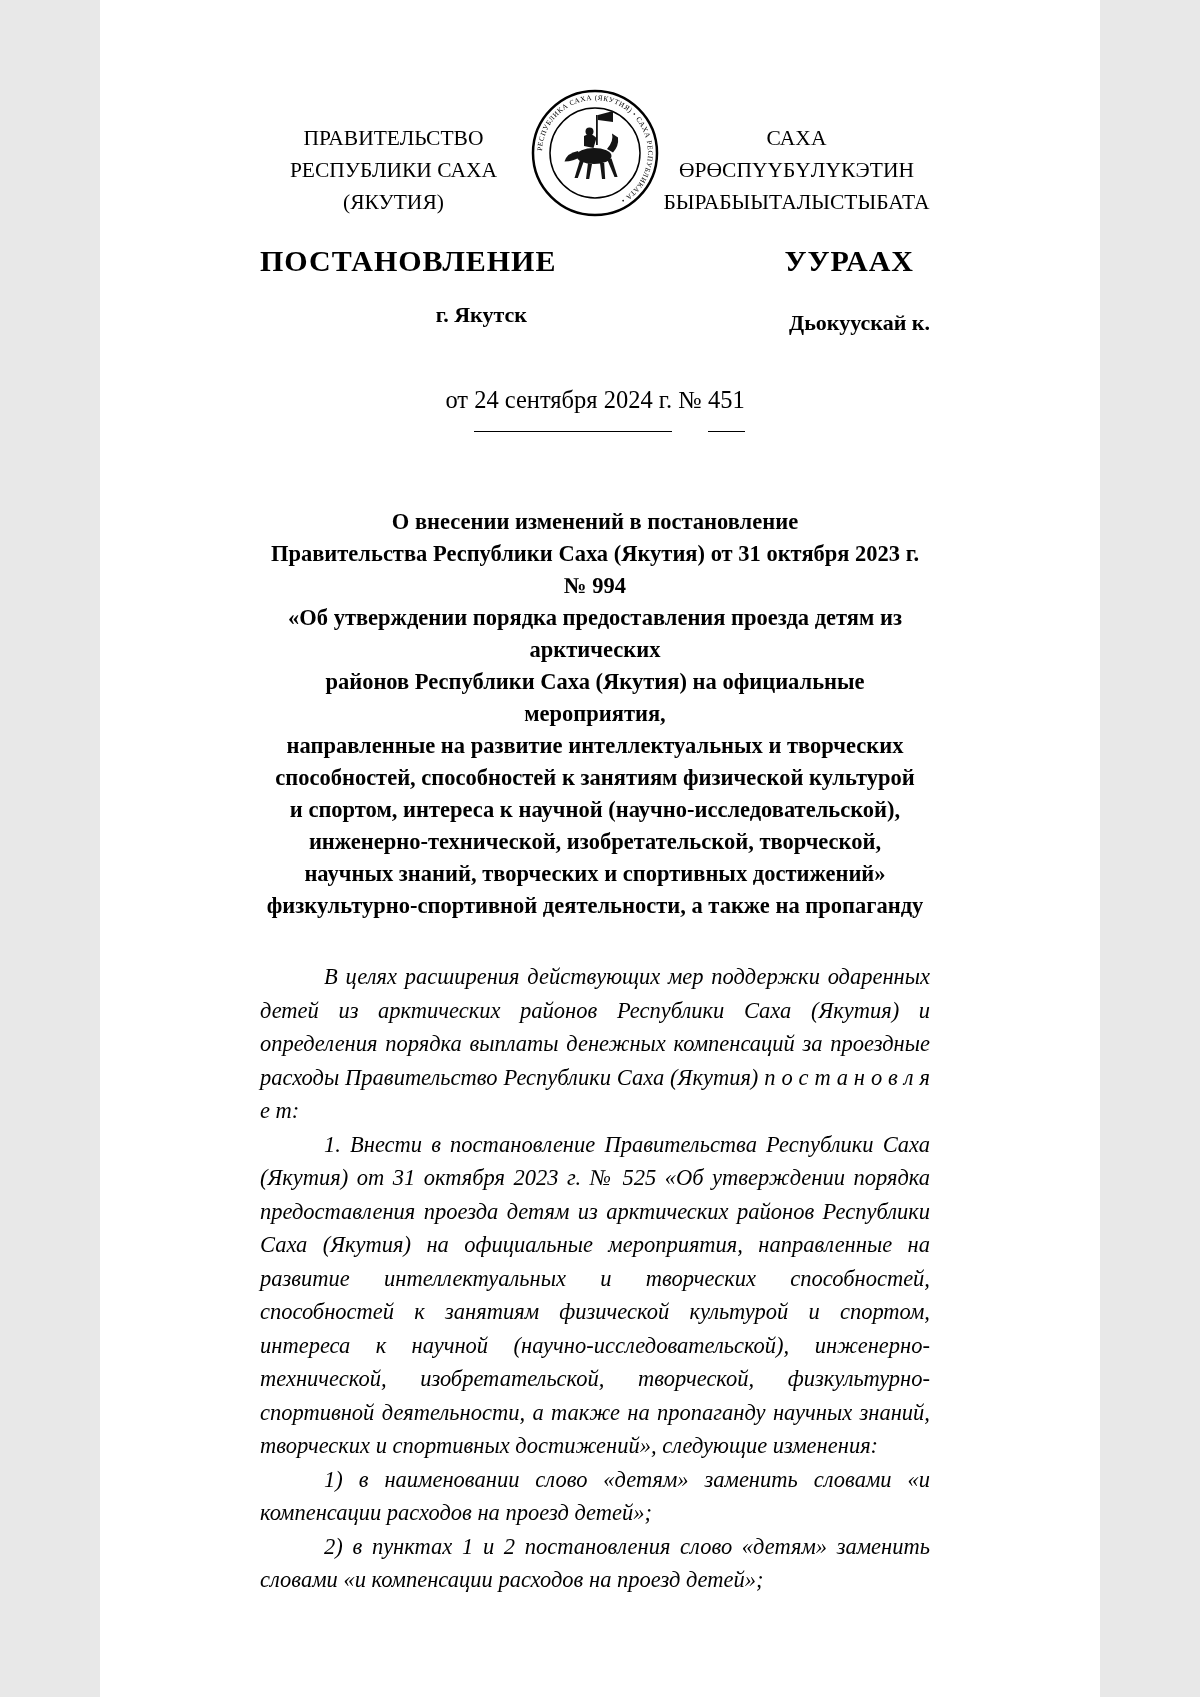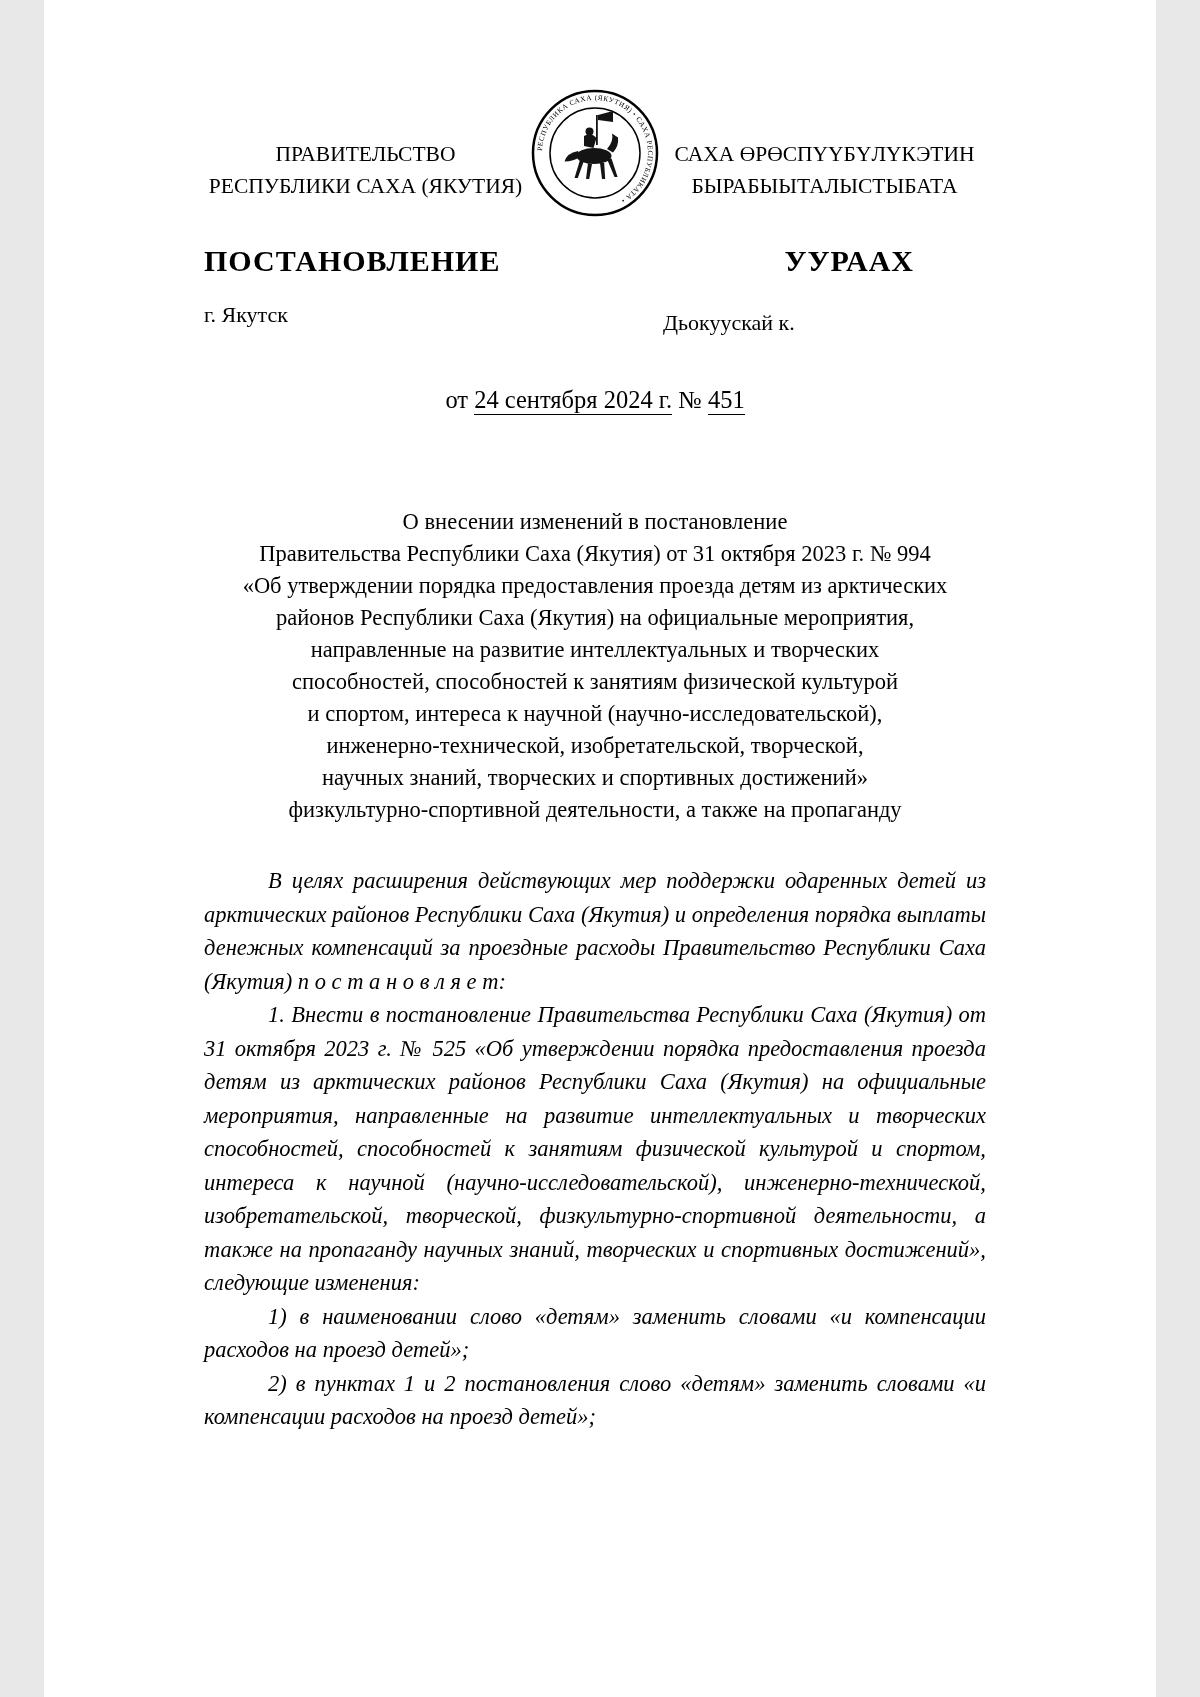--- a/index.html
+++ b/index.html
@@ -2,21 +2,21 @@
 <html><head>
 <meta charset="utf-8">
 <style>
   html, body {
     margin: 0;
     padding: 0;
     background: #e8e8e8;
   }
   .page {
     position: relative;
-    width: 1112px;
+    width: 1000px;
     height: 1697px;
     margin: 0 auto;
     background: #ffffff;
     color: #000000;
     font-family: "Liberation Serif", "DejaVu Serif", serif;
     box-sizing: border-box;
     padding: 88px 170px 0 160px;
     overflow: hidden;
   }
   
@@ -51,40 +51,40 @@
     font-size: 30px;
     letter-spacing: 1px;
   }
   
   .place-grid {
     display: grid;
     grid-template-columns: 1fr 136px 1fr;
     margin-top: 24px;
   }
   .place {
-    text-align: left;
-    font-weight: normal;
+    text-align: right;
+    font-weight: bold;
     font-size: 22px;
   }
   .place-right { padding-top: 8px; }
   
   .date-row {
     margin-top: 50px;
     text-align: center;
     font-size: 24.5px;
   }
   .underlined {
     border-bottom: 1.5px solid #000;
-    padding-bottom: 1px;
+    padding-bottom: 18px;
   }
   
   .doc-title {
     margin-top: 92px;
     text-align: center;
-    font-weight: normal;
+    font-weight: bold;
     font-size: 22.5px;
     line-height: 32px;
   }
   
   .doc-body {
     margin-top: 38px;
     font-size: 22.5px;
     line-height: 33.5px;
     text-align: justify;
     font-style: italic;

